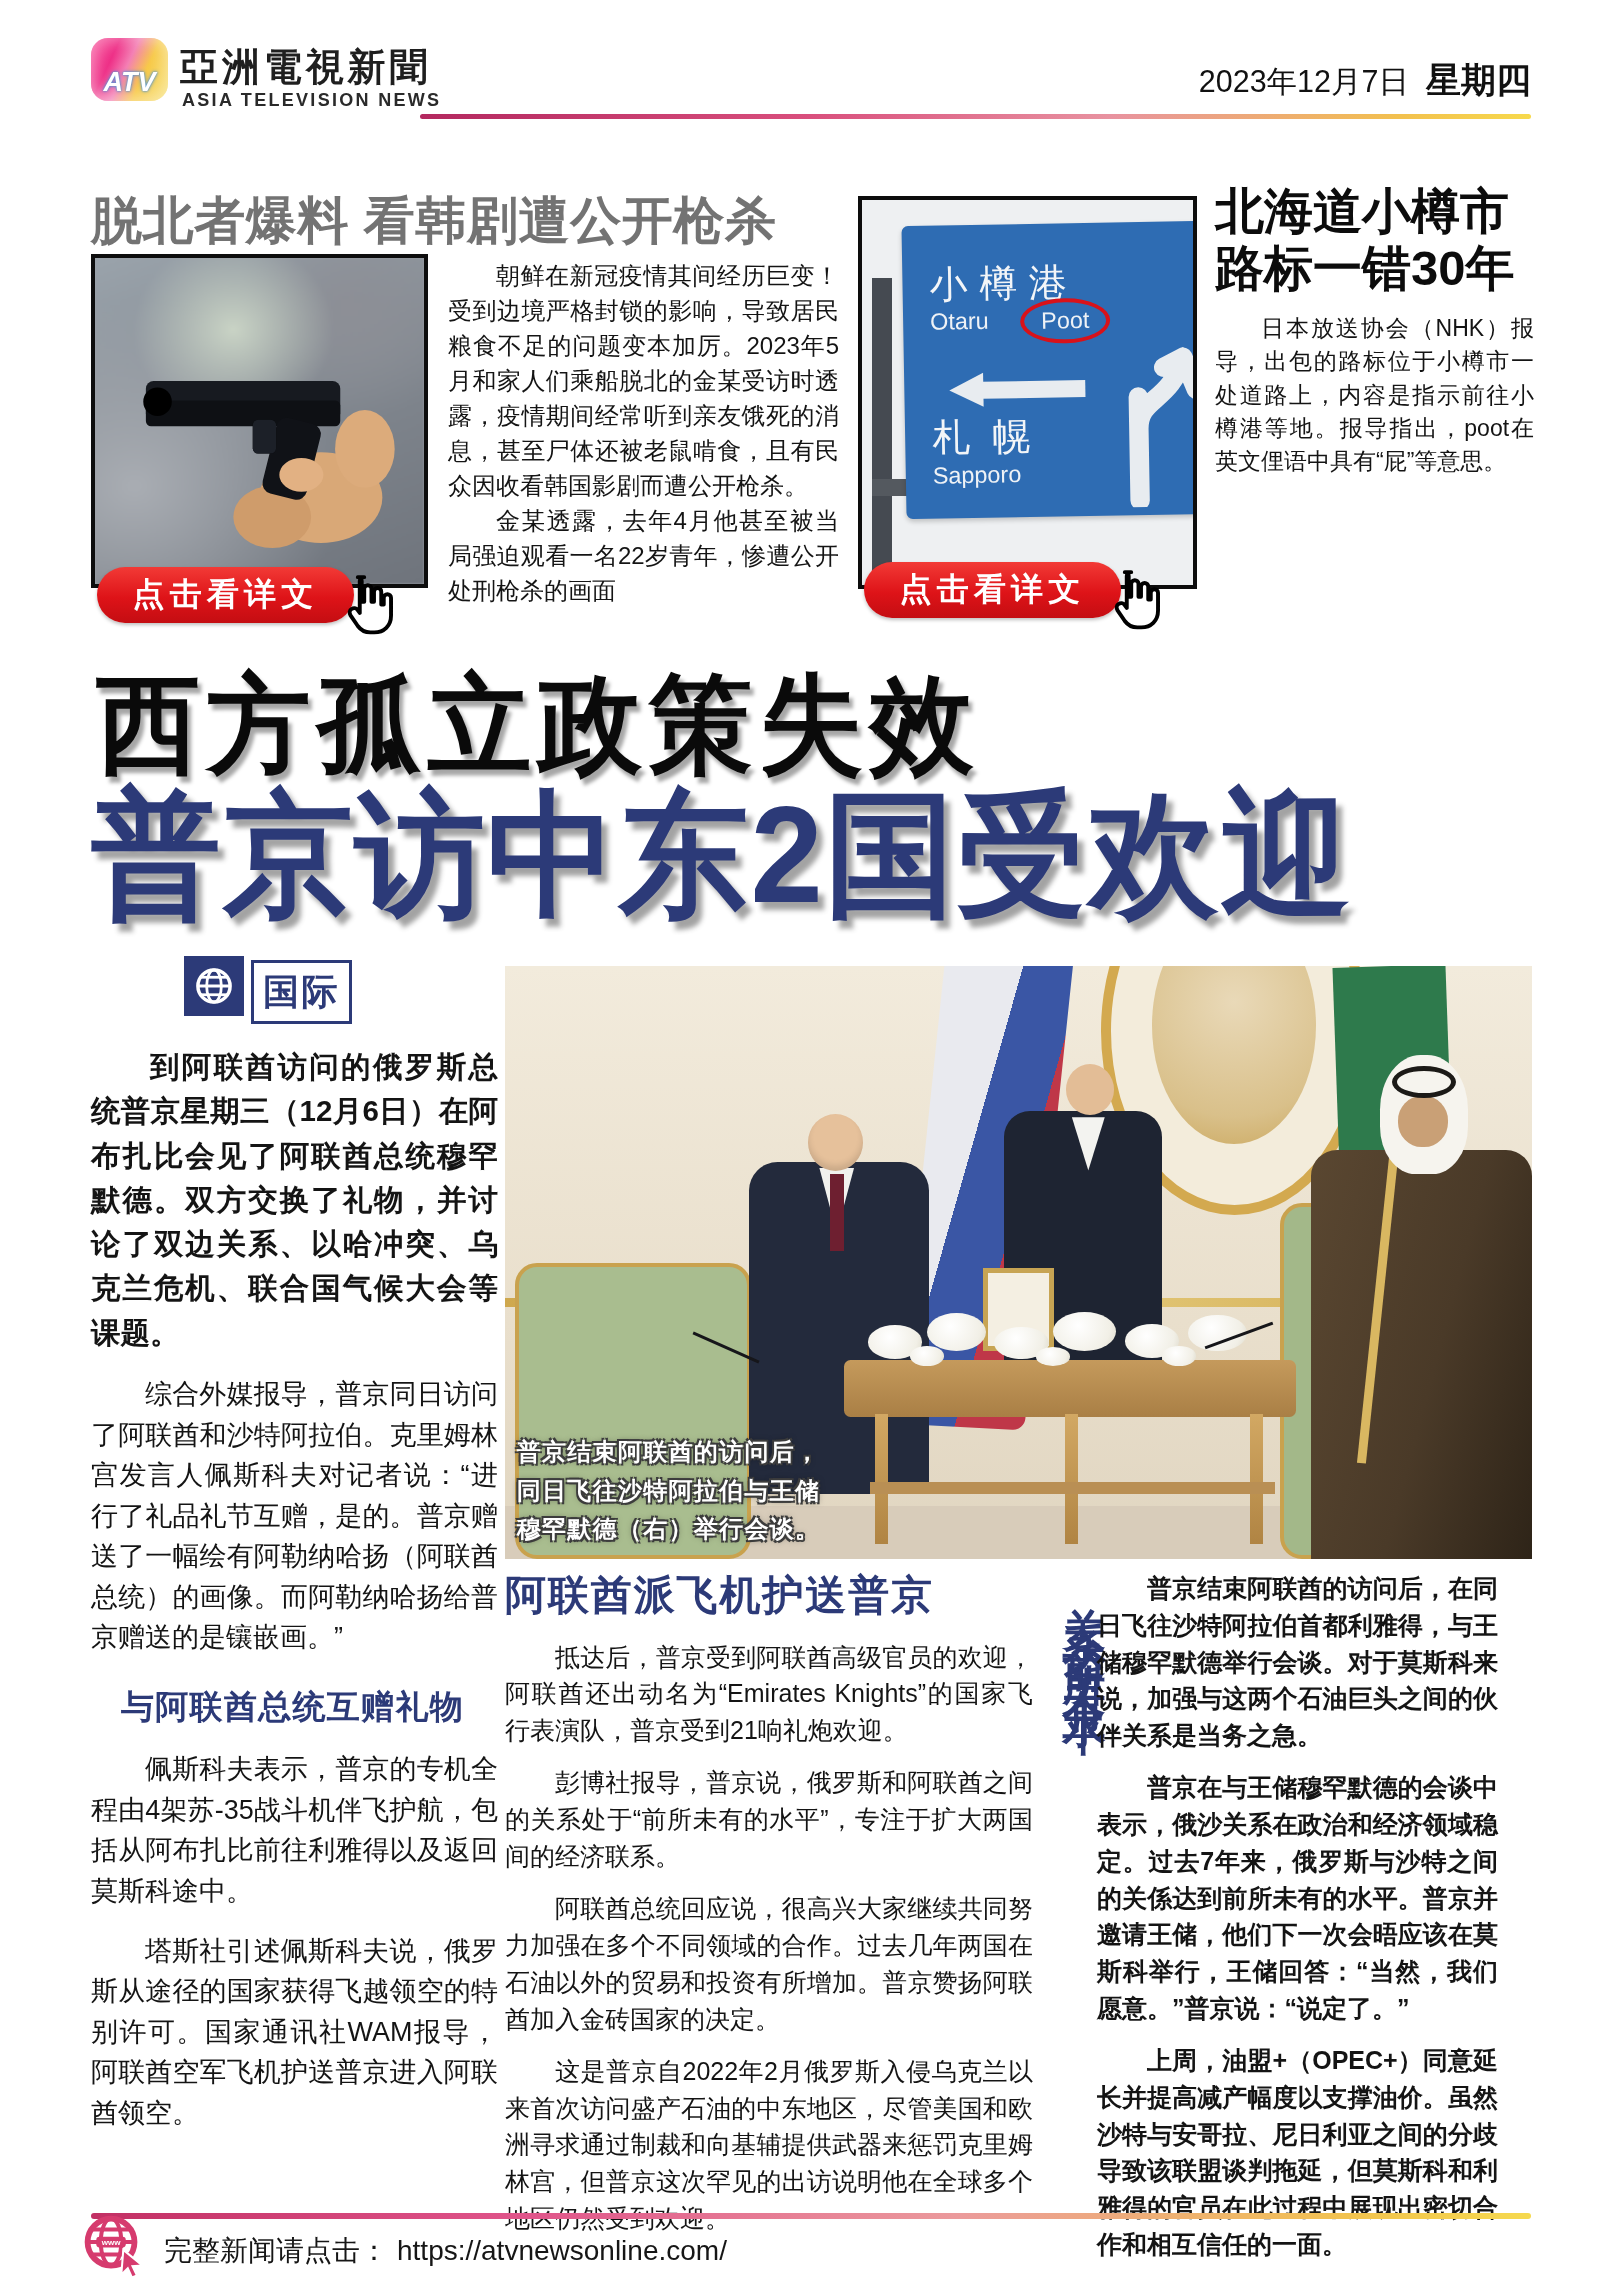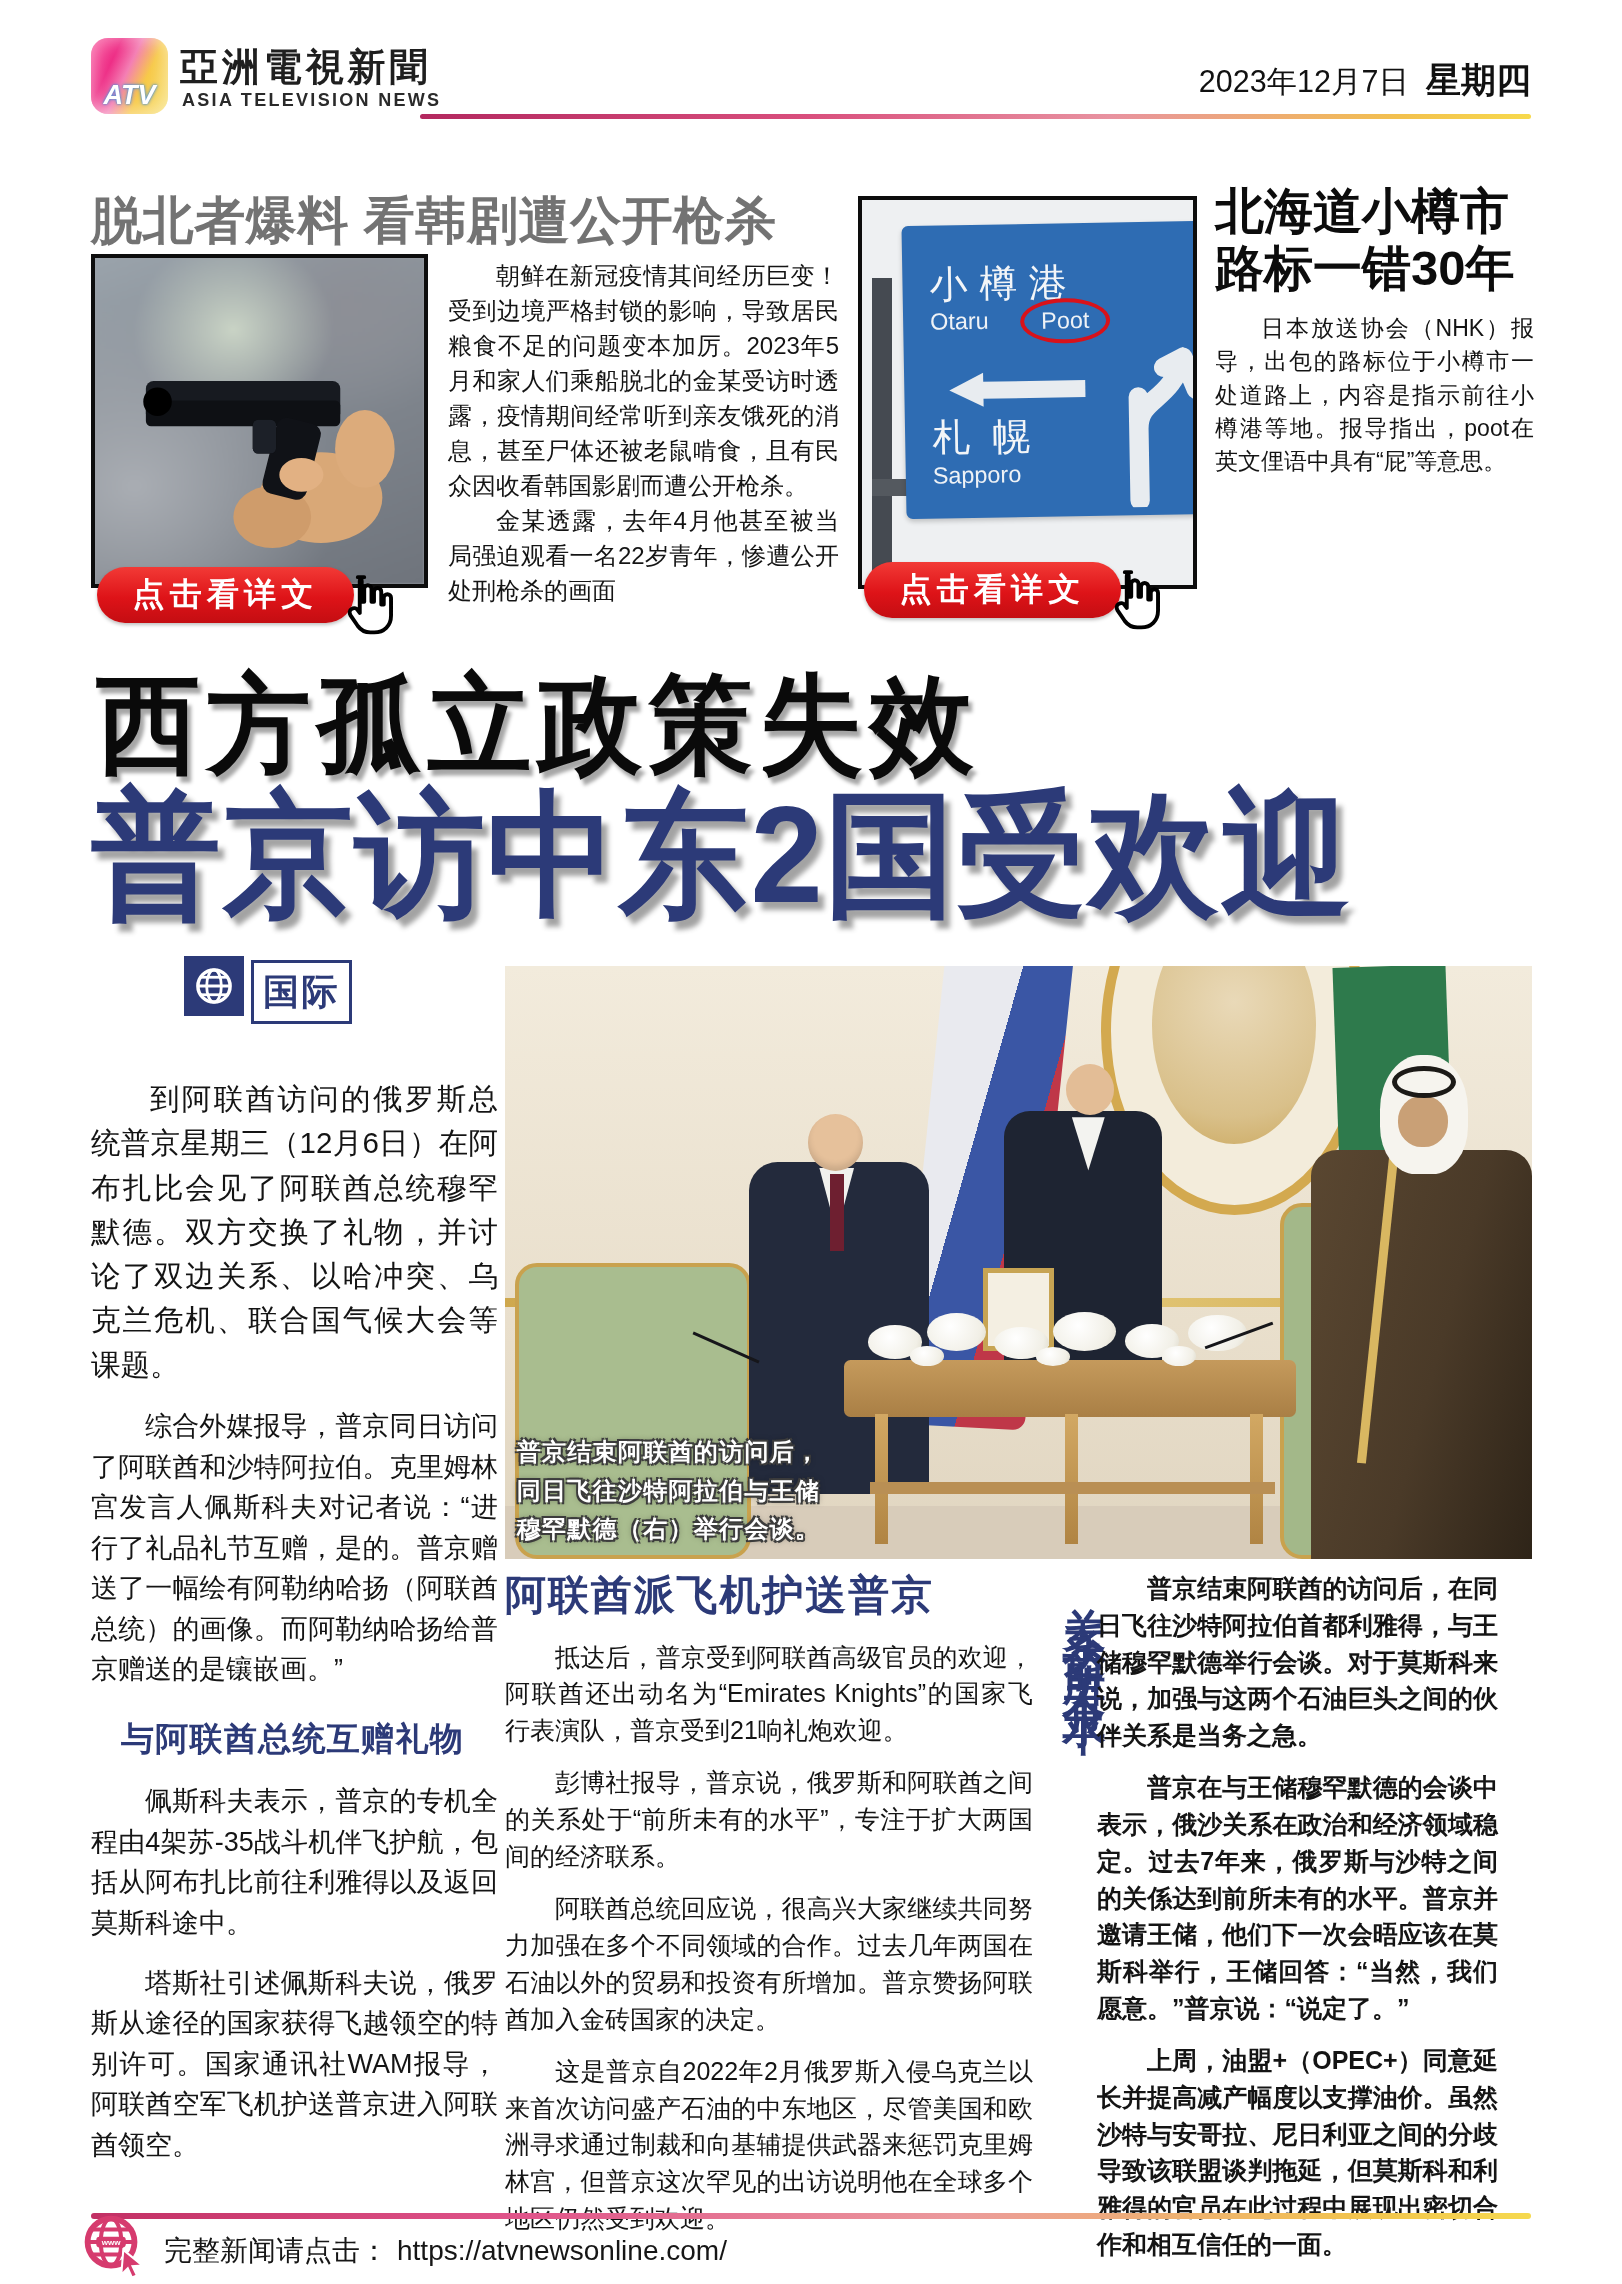--- a/index.html
+++ b/index.html
@@ -3,21 +3,21 @@
 <meta charset="utf-8">
 <style>
   * { margin:0; padding:0; box-sizing:border-box; }
   html,body { width:1622px; height:2284px; }
   body {
     position:relative; background:#ffffff; overflow:hidden;
     font-family:"Liberation Sans", sans-serif; color:#141414;
   }
   
   .logo-icon {
-    position:absolute; left:91px; top:38px; width:77px; height:76px;
+    position:absolute; left:91px; top:38px; width:77px; height:63px;
     border-radius:17px;
     background:linear-gradient(115deg,#f9529b 0%,#ee2e86 28%,#f47fb4 46%,#f7c948 66%,#f6de6a 100%);
     box-shadow:inset -5.2px -6.5px 15.6px rgba(255,255,255,.35), inset 6.5px 5.2px 14.3px rgba(255,255,255,.25);
     padding-left:25px;
   }
   .logo-mono {
     position:absolute; left:0; right:0; bottom:2.6px; text-align:center;
     font-size:27px; font-weight:bold; font-style:italic; color:#ffffff;
     text-shadow:0 0 1.9px #4a90d9, 0 0 3.9px #4a90d9;
   }
@@ -106,21 +106,21 @@
     background:#2c3a78; display:flex; align-items:center; justify-content:center;
   }
   .badge-square svg { width:42px; height:42px; }
   .badge-box {
     position:absolute; left:251px; top:960px; min-width:90px; height:64px;
     border:3.9px solid #2c3a78; background:#fff; display:flex; align-items:center; justify-content:center;
     font-size:36px; font-weight:bold; color:#2c3a78; letter-spacing:2.6px; padding:0 9px;
   }
   
   .left-col { position:absolute; left:91px; top:1045px; width:407px; }
-  .left-col .intro { font-size:29.5px; font-weight:normal; line-height:1.5; text-align:justify; word-break:break-all; text-indent:2em;margin-top:32px; }
+  .left-col .intro { font-size:29.5px; font-weight:bold; line-height:1.5; text-align:justify; word-break:break-all; text-indent:2em; }
   .left-col p.body { font-size:27px; line-height:1.5; text-align:justify; word-break:break-all; text-indent:2em; margin-top:19.5px; }
   .subhead { font-size:33px; font-weight:900; color:#2c3a78; margin:27px 0 3.9px 30px; letter-spacing:1.3px; }
   
   .main-photo { position:absolute; left:505px; top:966px; width:1027px; height:593px; overflow:hidden; background:#ece3d2; }
   .ph-wall { position:absolute; inset:0; background:linear-gradient(180deg,#f2ebdc 0%,#e9dfcc 60%,#e0d5c0 100%); }
   .ph-floor { position:absolute; left:0; bottom:0; width:100%; height:9%; background:#d8ccba; }
   .ph-trim { position:absolute; left:0; top:56%; width:44%; height:9px; background:linear-gradient(90deg,#cfa84e,#e3c878); }
   .ph-trim2 { position:absolute; left:56%; top:56%; width:44%; height:9px; background:linear-gradient(90deg,#e3c878,#cfa84e); }
   .ph-arch {
     position:absolute; left:58%; top:-20%; width:26%; height:62%; border-radius:50%;

